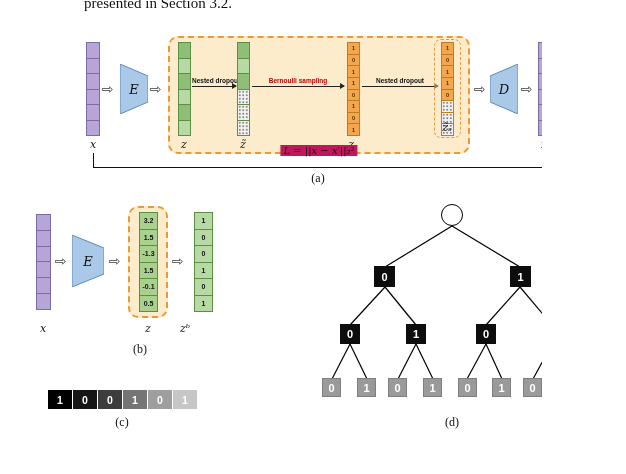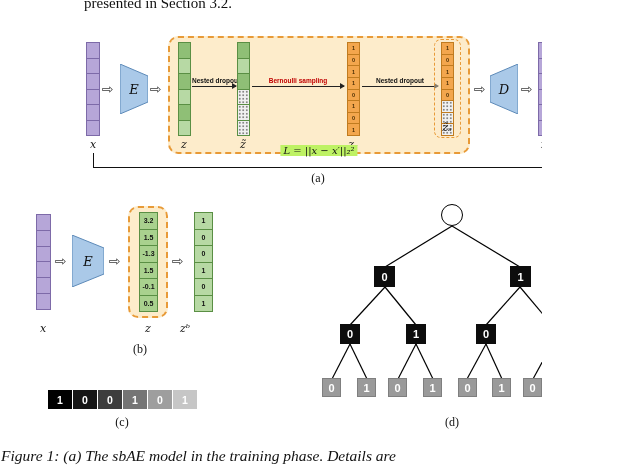--- a/index.html
+++ b/index.html
@@ -45,21 +45,21 @@
 
   
   .trap-wrap { position:absolute; }
   .trap-label { position:absolute; inset:0; display:flex; align-items:center; justify-content:center;
                 font:italic 13px "DejaVu Serif", serif; }
 
   .mlabel { position:absolute; width:22px; text-align:center; font:italic 11px "DejaVu Serif", serif; }
   .plabel { position:absolute; width:40px; text-align:center; font:12px "Liberation Serif", serif; }
 
   .loss-bracket { position:absolute; border-left:1px solid #111; border-right:1px solid #111; border-bottom:1px solid #111; }
-  .loss-label { position:absolute; left:50%; top:-8px; transform:translateX(-50%); background:#bef264; padding:0 3px;
+  .loss-label { position:absolute; left:50%; top:-8px; transform:translateX(-50%); background:#be185d; padding:0 3px;
                 font:italic 10px "DejaVu Serif", serif; white-space:nowrap; }
 
   
   .crow { position:absolute; display:flex; gap:1px; }
   .crow .ccell { width:24px; height:19px; display:flex; align-items:center; justify-content:center;
                  color:#fff; font:bold 10.5px "Liberation Sans", sans-serif; }
 
   
   .edges { position:absolute; left:0; top:0; pointer-events:none; }
   .troot { position:absolute; width:22px; height:22px; border-radius:50%; border:1.6px solid #000; background:#fff; }
@@ -289,14 +289,13 @@
     <div class="tnode gry n19" style="left:388px;top:378px">0</div>
     <div class="tnode gry n19" style="left:423px;top:378px">1</div>
     <div class="tnode gry n19" style="left:458px;top:378px">0</div>
     <div class="tnode gry n19" style="left:492px;top:378px">1</div>
     <div class="tnode gry n19" style="left:523px;top:378px">0</div>
     <div class="tnode gry n19" style="left:558px;top:378px">1</div>
 
     <div class="plabel" style="left:432px;top:415px">(d)</div>
   </div>
 
-  <div class="caption">Figure 1: (a) The sbAE model in the training phase. Details are</div>
 </div>
 
 </body></html>

